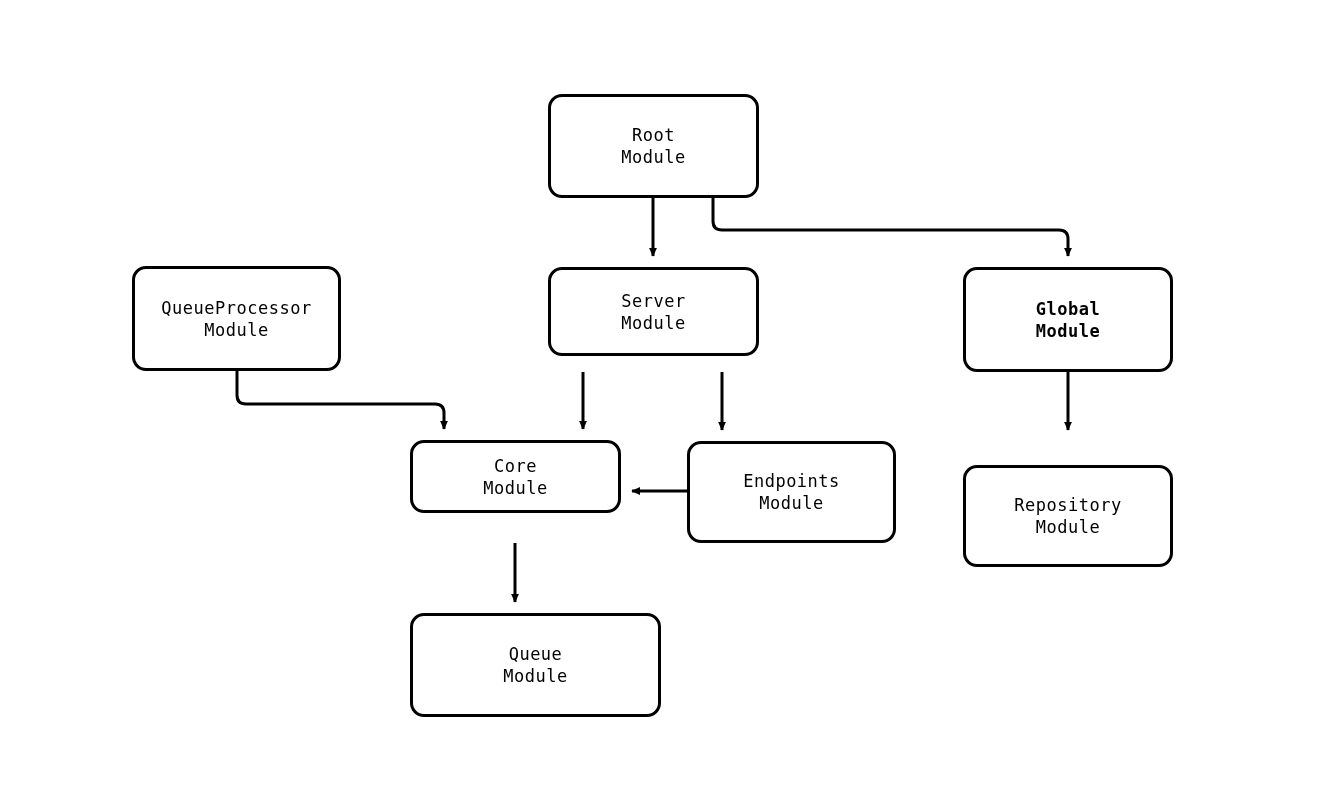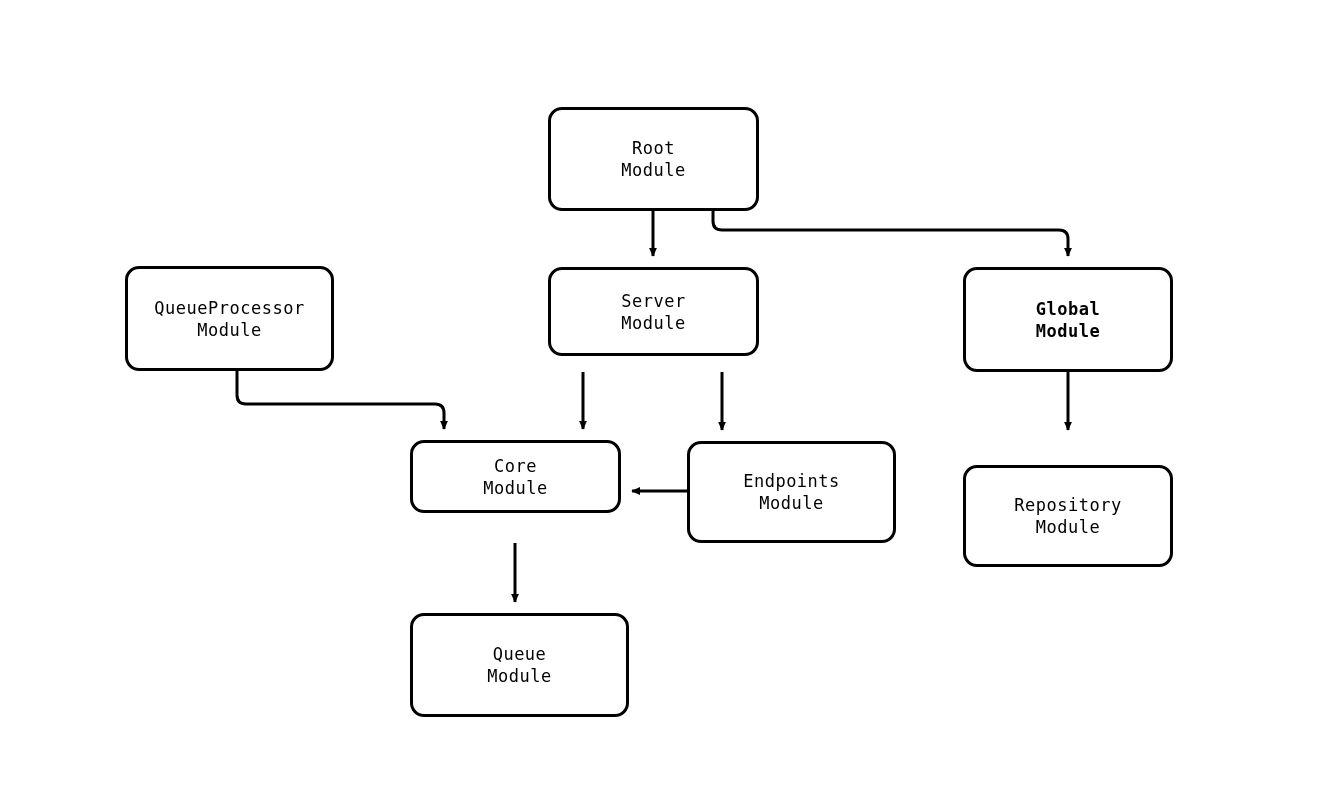--- a/index.html
+++ b/index.html
@@ -64,26 +64,26 @@
         <path d="M 713 198 L 713 221 Q 713 230 722 230 L 1059 230 Q 1068 230 1068 239 L 1068 256" fill="none" stroke="#000000" stroke-width="3" stroke-linecap="butt" stroke-linejoin="round" marker-end="url(#arrow-head)"></path>
         <path d="M 237 371 L 237 395 Q 237 404 246 404 L 435 404 Q 444 404 444 413 L 444 429" fill="none" stroke="#000000" stroke-width="3" stroke-linecap="butt" stroke-linejoin="round" marker-end="url(#arrow-head)"></path>
         <path d="M 583 372 L 583 429" fill="none" stroke="#000000" stroke-width="3" stroke-linecap="butt" stroke-linejoin="round" marker-end="url(#arrow-head)"></path>
         <path d="M 722 372 L 722 430" fill="none" stroke="#000000" stroke-width="3" stroke-linecap="butt" stroke-linejoin="round" marker-end="url(#arrow-head)"></path>
         <path d="M 687 491 L 632 491" fill="none" stroke="#000000" stroke-width="3" stroke-linecap="butt" stroke-linejoin="round" marker-end="url(#arrow-head)"></path>
         <path d="M 1068 372 L 1068 430" fill="none" stroke="#000000" stroke-width="3" stroke-linecap="butt" stroke-linejoin="round" marker-end="url(#arrow-head)"></path>
         <path d="M 515 543 L 515 602" fill="none" stroke="#000000" stroke-width="3" stroke-linecap="butt" stroke-linejoin="round" marker-end="url(#arrow-head)"></path>
       </g>
   </svg>
 
-  <div class="node" style="left: 548px; top: 107px; width: 211px; height: 104px; border-color: rgb(0, 0, 0);">
+  <div class="node" style="left: 548px; top: 94px; width: 211px; height: 104px; border-color: rgb(0, 0, 0);">
     <span class="node-label">Root</span>
     <span class="node-label">Module</span>
   </div>
 
-  <div class="node" style="left: 125px; top: 266px; width: 209px; height: 105px; border-color: rgb(0, 0, 0);">
+  <div class="node" style="left: 132px; top: 266px; width: 209px; height: 105px; border-color: rgb(0, 0, 0);">
     <span class="node-label">QueueProcessor</span>
     <span class="node-label">Module</span>
   </div>
 
   <div class="node" style="left: 548px; top: 267px; width: 211px; height: 89px; border-color: rgb(0, 0, 0);">
     <span class="node-label">Server</span>
     <span class="node-label">Module</span>
   </div>
 
   <div class="node" style="left: 963px; top: 267px; width: 210px; height: 105px; border-color: rgb(0, 0, 0); font-weight: bold;">
@@ -99,18 +99,18 @@
   <div class="node" style="left: 687px; top: 441px; width: 209px; height: 102px; border-color: rgb(0, 0, 0);">
     <span class="node-label">Endpoints</span>
     <span class="node-label">Module</span>
   </div>
 
   <div class="node" style="left: 963px; top: 441px; width: 210px; height: 102px; border-color: rgb(0, 0, 0); margin-top: 24px;">
     <span class="node-label">Repository</span>
     <span class="node-label">Module</span>
   </div>
 
-  <div class="node" style="left: 410px; top: 613px; width: 219px; height: 104px; border-color: rgb(0, 0, 0);">
+  <div class="node" style="left: 410px; top: 613px; width: 251px; height: 104px; border-color: rgb(0, 0, 0);">
     <span class="node-label">Queue</span>
     <span class="node-label">Module</span>
   </div>
 
 </div>
 
 </body></html>

